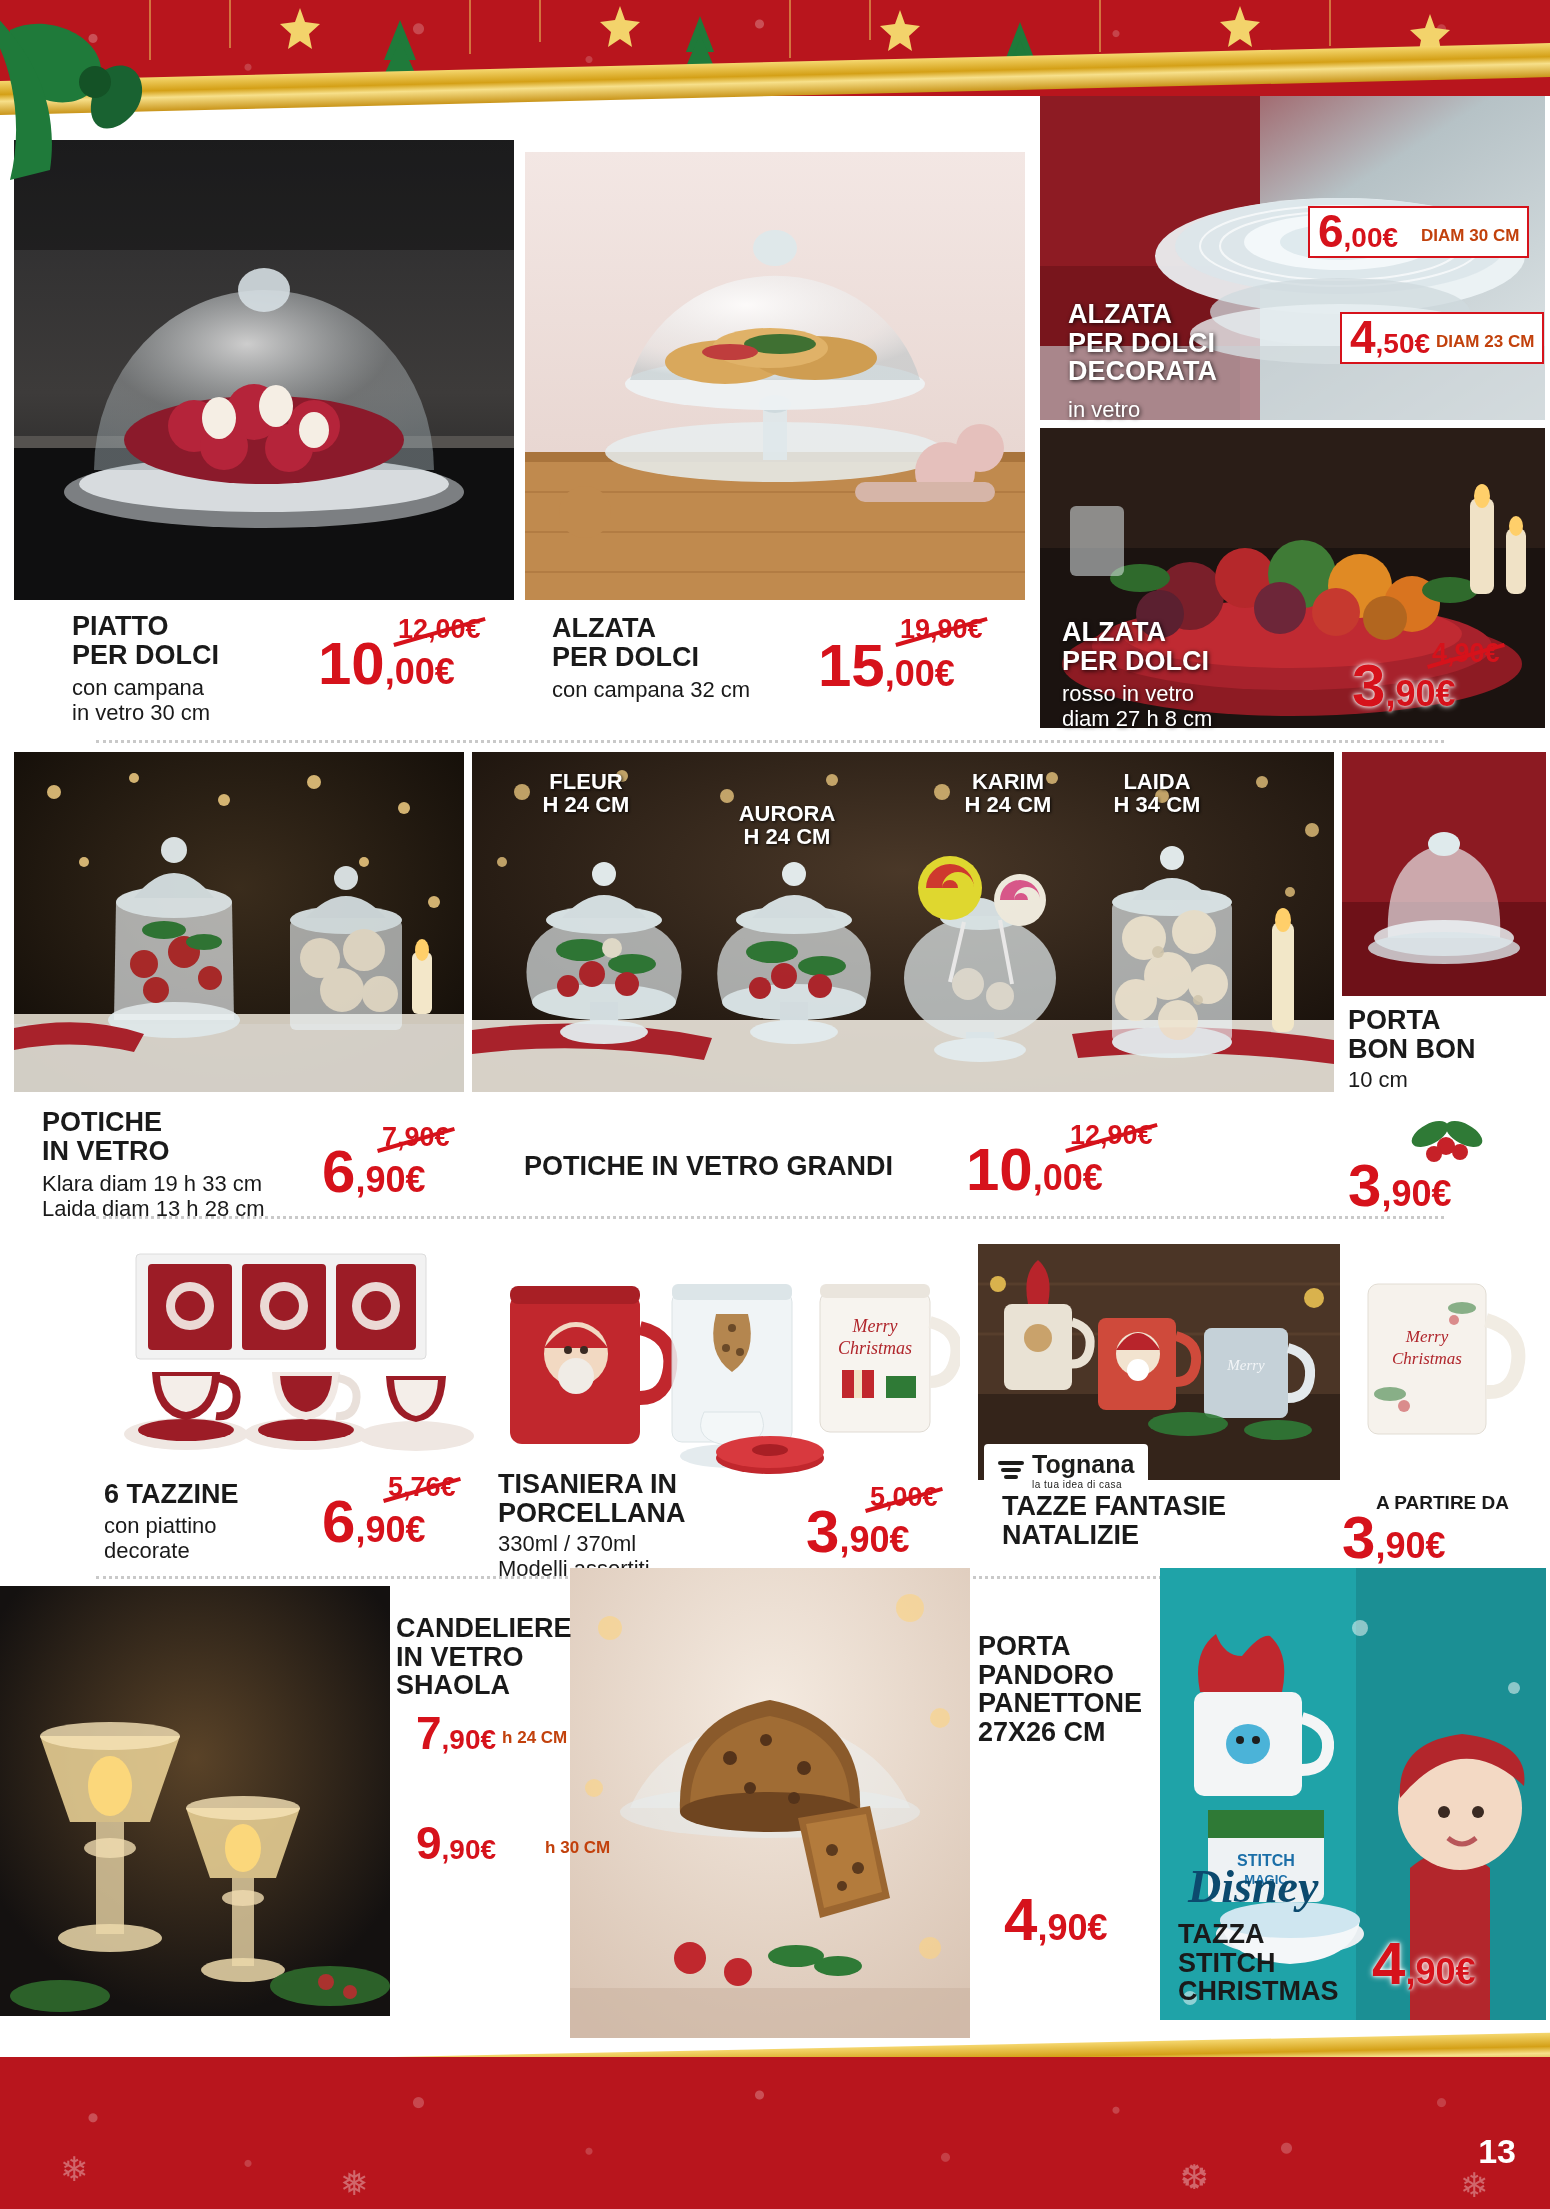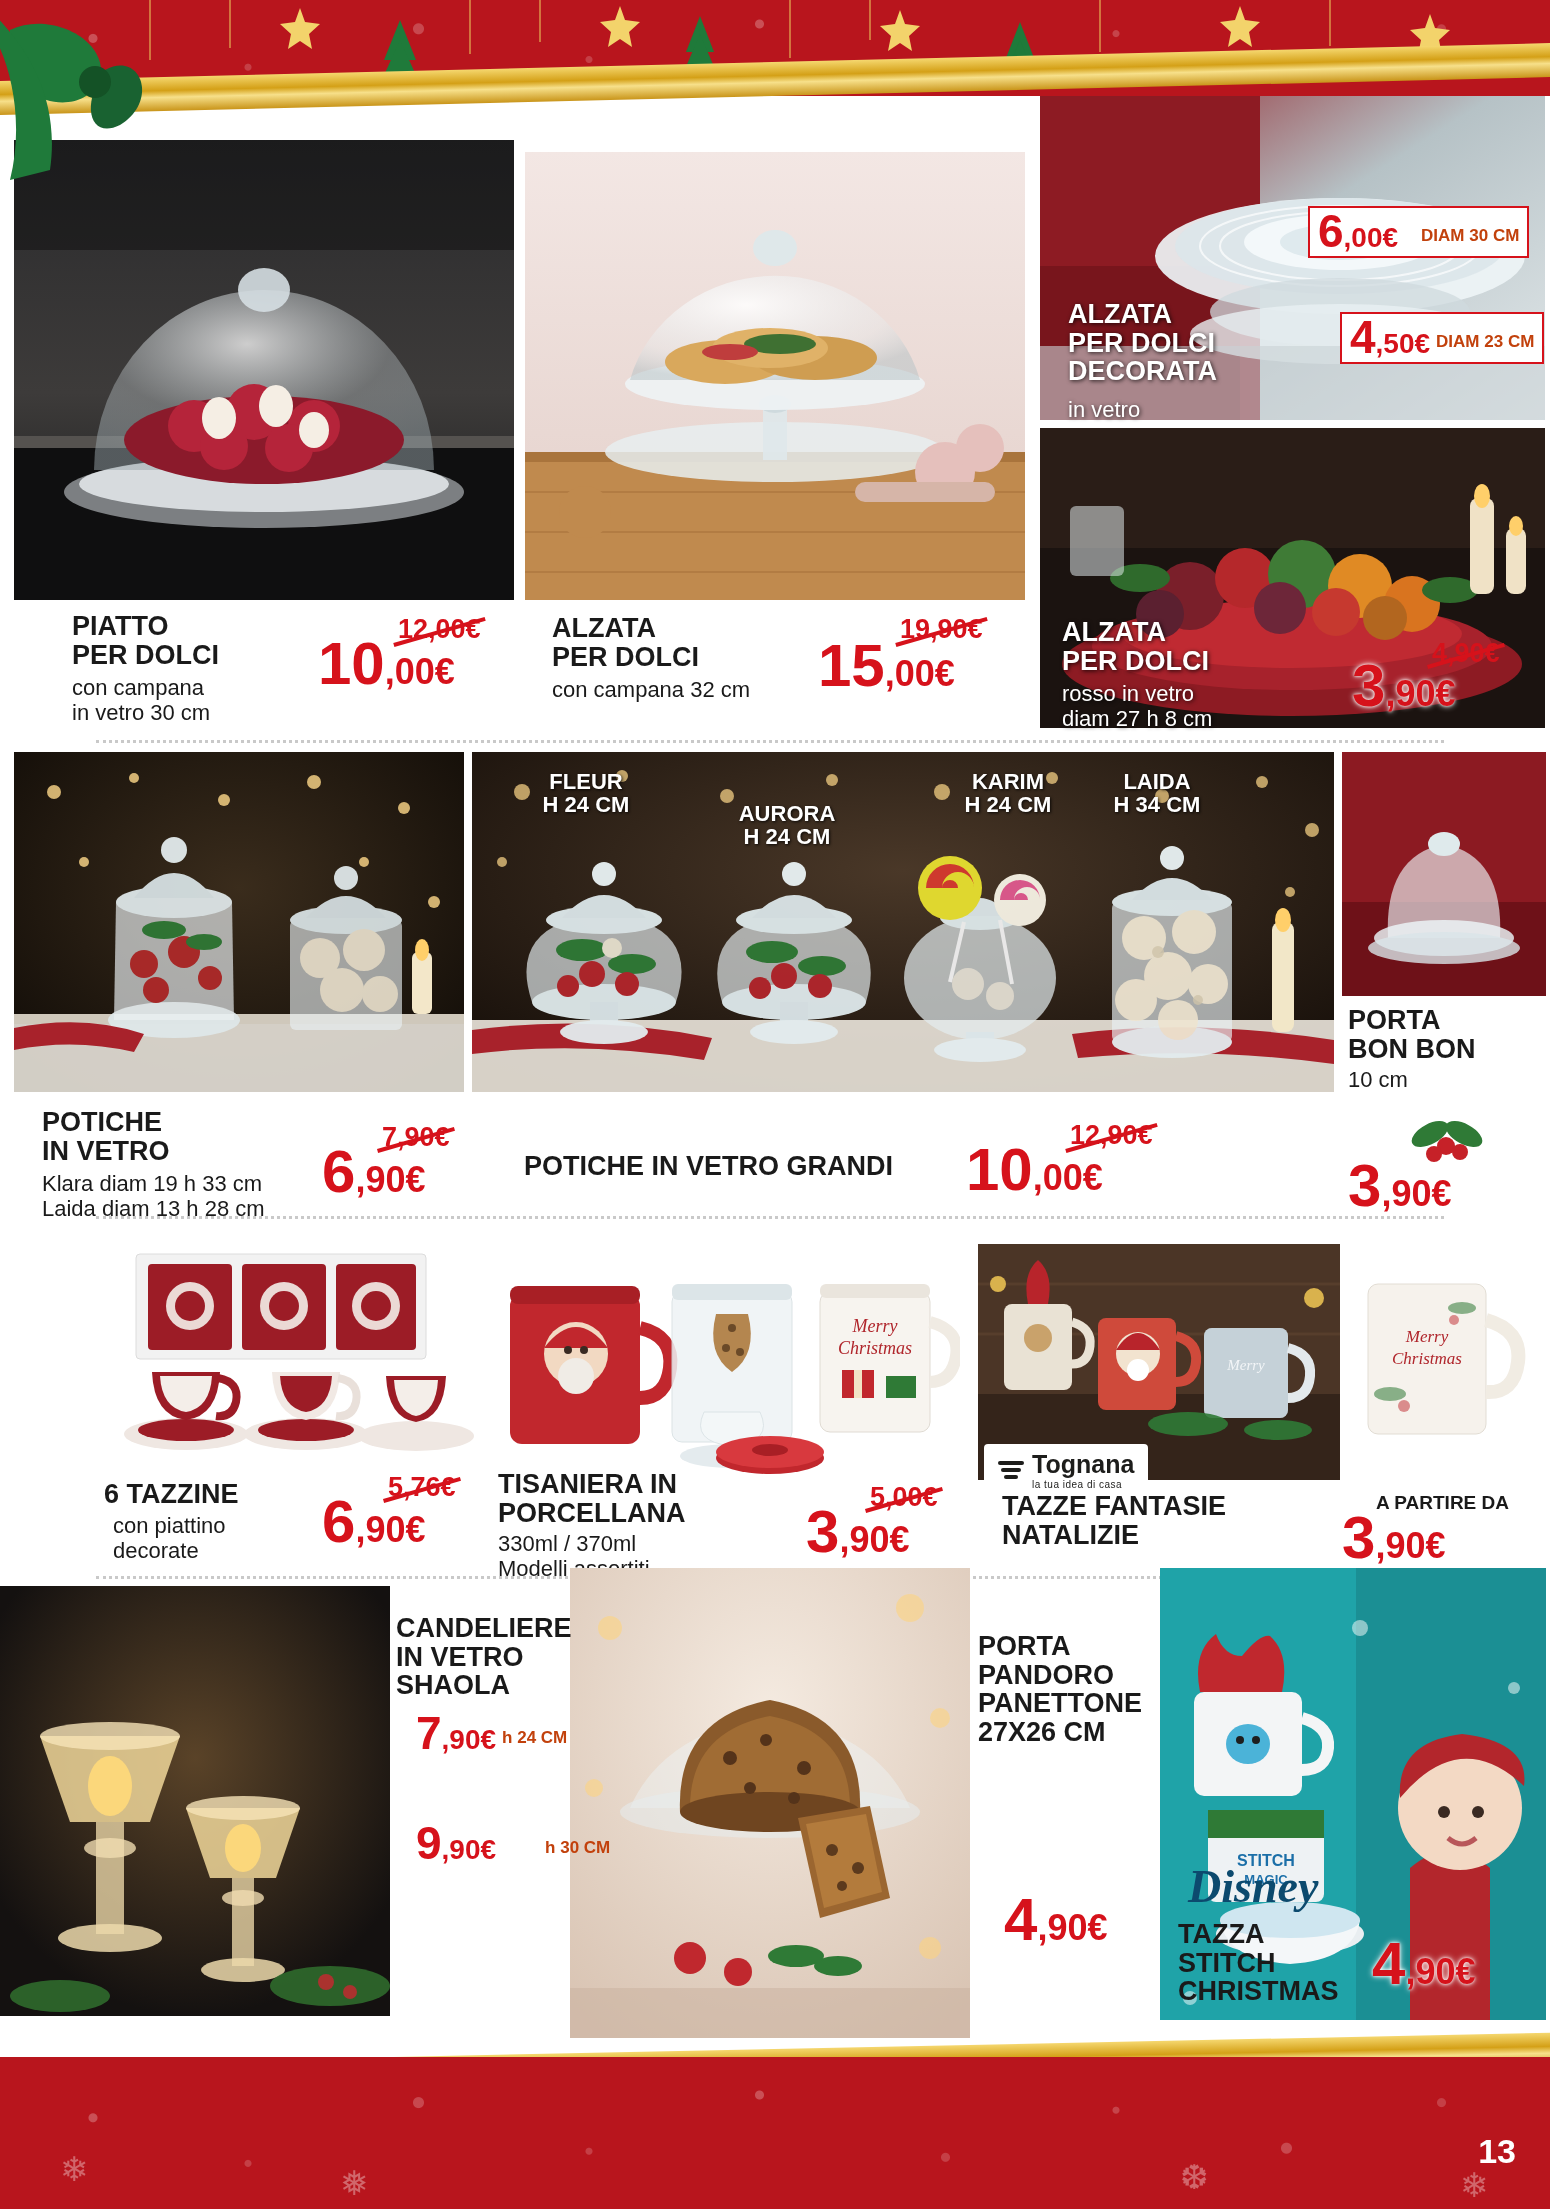--- a/index.html
+++ b/index.html
@@ -734,21 +734,21 @@
         <ellipse cx="118" cy="64" rx="14" ry="6"></ellipse>
     </g>
     <g fill="#c0282e" opacity=".5">
       <circle cx="60" cy="162" r="6"></circle>
         <circle cx="110" cy="76" r="5"></circle>
     </g>
   </svg>
 </div>
 
 <div class="title t-lg" style="left:104px; top:1480px;">6 TAZZINE</div>
-<div class="desc" style="left:104px; top:1514px;margin-left:9px;">con piattino
+<div class="desc" style="left:104px; top:1514px;">con piattino
 decorate</div>
 <div class="old" style="left:388px; top:1472px;"><span class="strike">5,76€</span></div>
 <div class="price" style="left:322px; top:1494px;"><span class="big">6</span><span class="cents">,90€</span></div>
 
 <div class="title t-lg" style="left:498px; top:1470px;">TISANIERA IN
 PORCELLANA</div>
 <div class="desc" style="left:498px; top:1532px;">330ml / 370ml
 Modelli assortiti</div>
 <div class="old" style="left:870px; top:1482px;"><span class="strike">5,00€</span></div>
 <div class="price" style="left:806px; top:1504px;"><span class="big">3</span><span class="cents">,90€</span></div>

